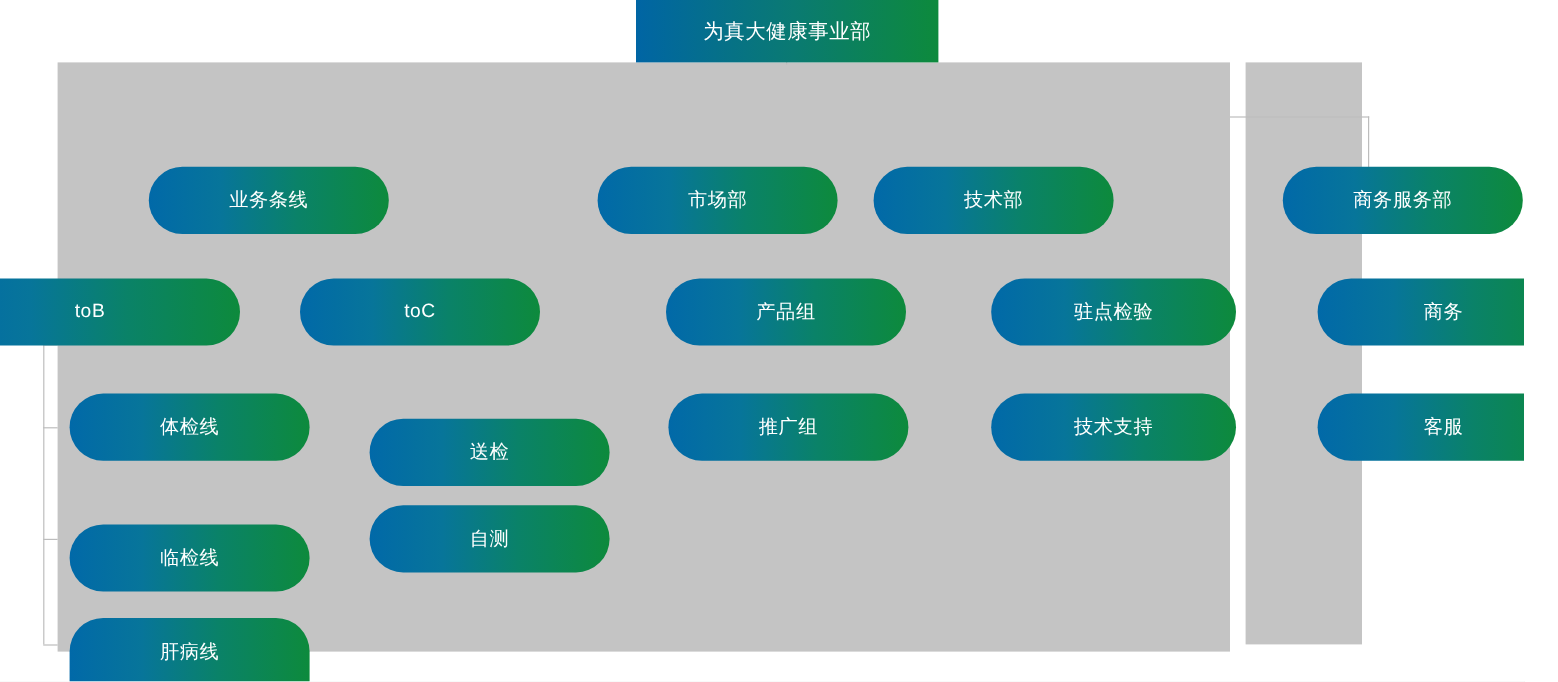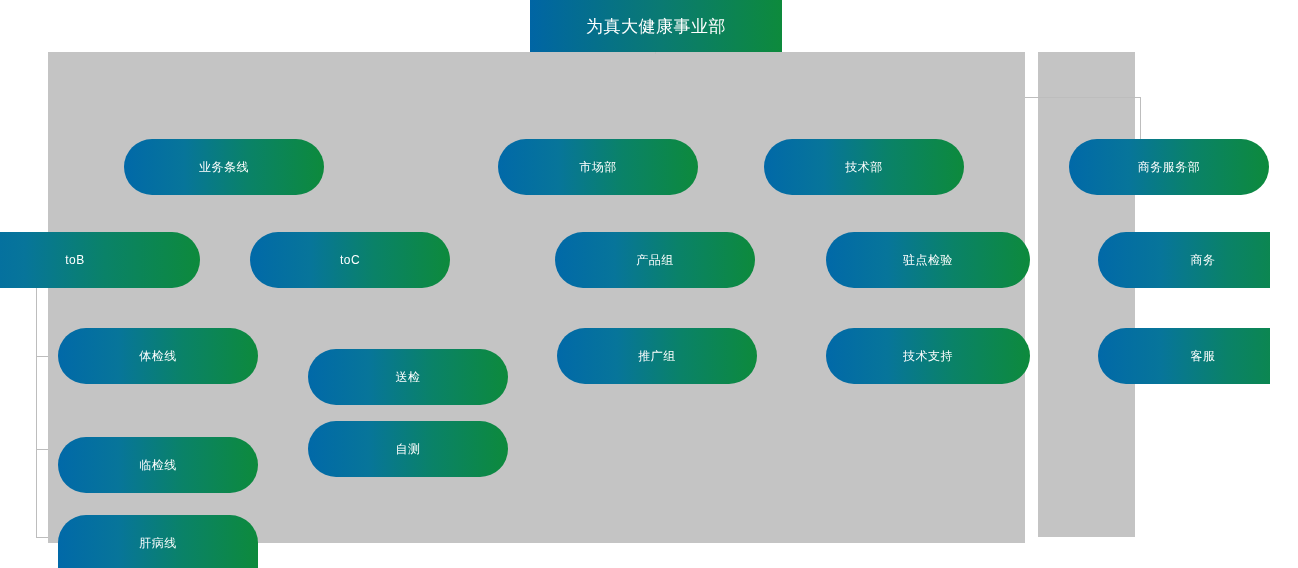--- a/index.html
+++ b/index.html
@@ -60,21 +60,21 @@
     height: 56px;
     border-radius: 28px;
     background: linear-gradient(to right, #0169a8 0%, #07759a 30%, #0a8268 62%, #0d8a3c 100%);
     display: flex;
     align-items: center;
     justify-content: center;
     box-sizing: border-box;
   }
   .node .label {
     color: #ffffff;
-    font-size: 12px;
+    font-size: 16px;
     letter-spacing: 0.5px;
     white-space: nowrap;
     text-align: center;
   }
   
   .clip-left  { border-top-left-radius: 0; border-bottom-left-radius: 0; }
   .clip-right { border-top-right-radius: 0; border-bottom-right-radius: 0; }
   .clip-bottom { border-bottom-left-radius: 0; border-bottom-right-radius: 0; }
 </style>
 </head>
@@ -100,21 +100,21 @@
     <span class="label">为真大健康事业部</span>
   </div>
 
   <div id="node-layer">
       <div class="node" style="left: 124px; top: 139px; width: 200px;">
         <span class="label">业务条线</span>
       </div>
       <div class="node" style="left: 498px; top: 139px; width: 200px;">
         <span class="label">市场部</span>
       </div>
-      <div class="node" style="left: 764px; top: 139px; width: 200px;">
+      <div class="node" style="left: 728px; top: 139px; width: 200px;">
         <span class="label">技术部</span>
       </div>
       <div class="node" style="left: 1038px; top: 139px; width: 200px; margin-left: 31px;">
         <span class="label">商务服务部</span>
       </div>
       <div class="node clip-left" style="left: -50px; top: 232px; width: 250px;">
         <span class="label">toB</span>
       </div>
       <div class="node" style="left: 250px; top: 232px; width: 200px; justify-content: center;">
         <span class="label">toC</span>

